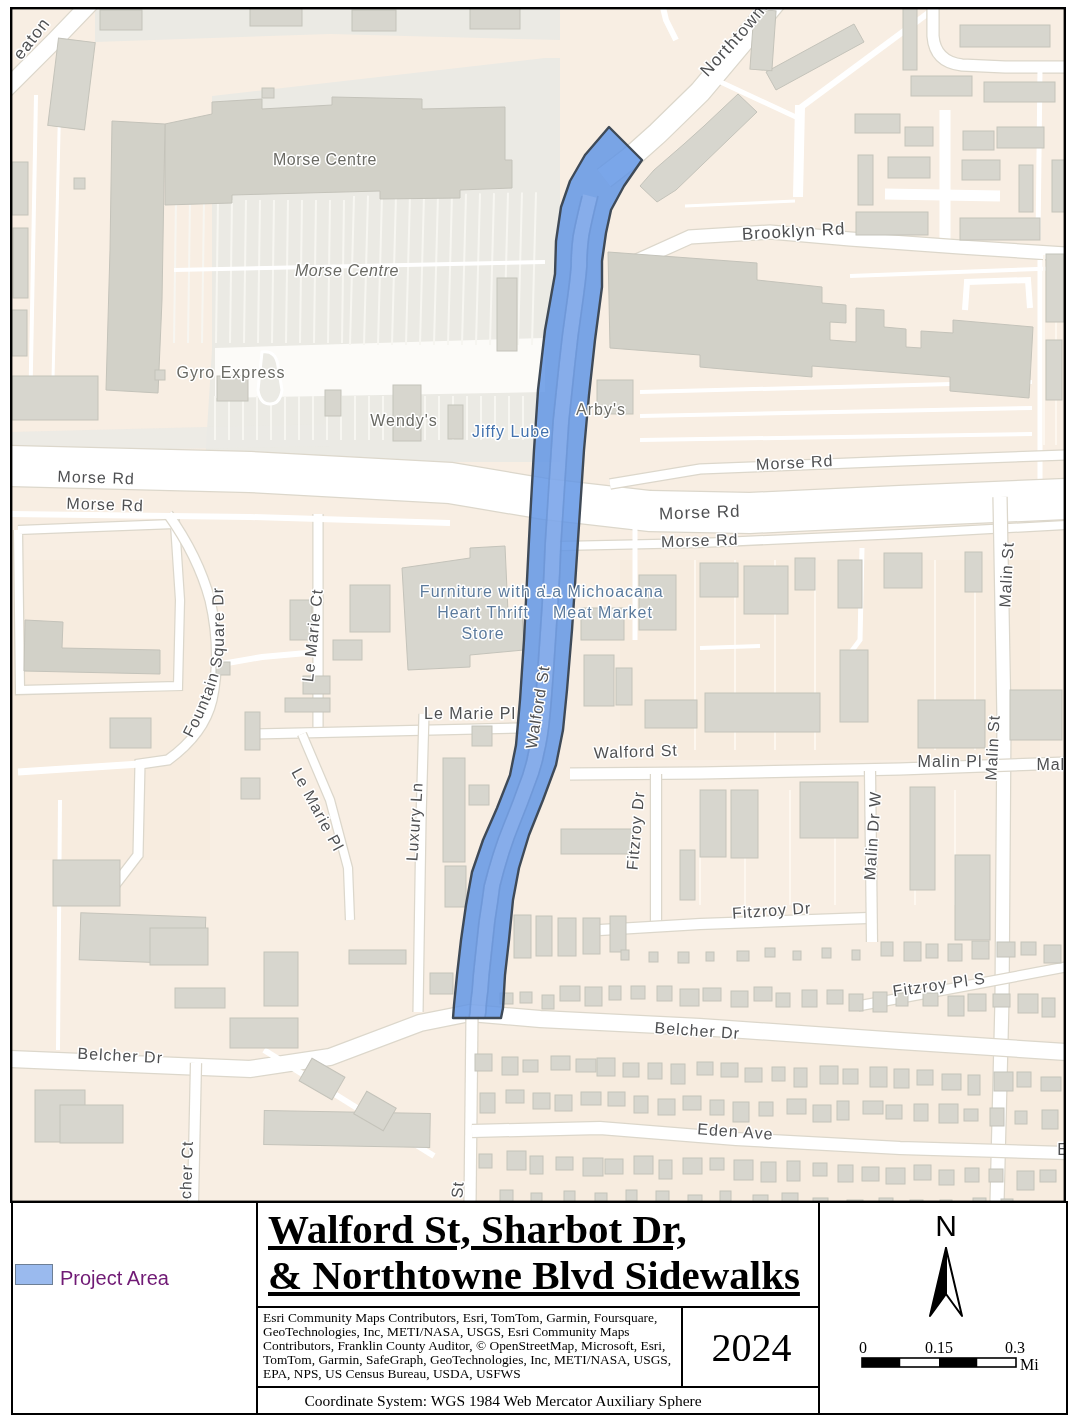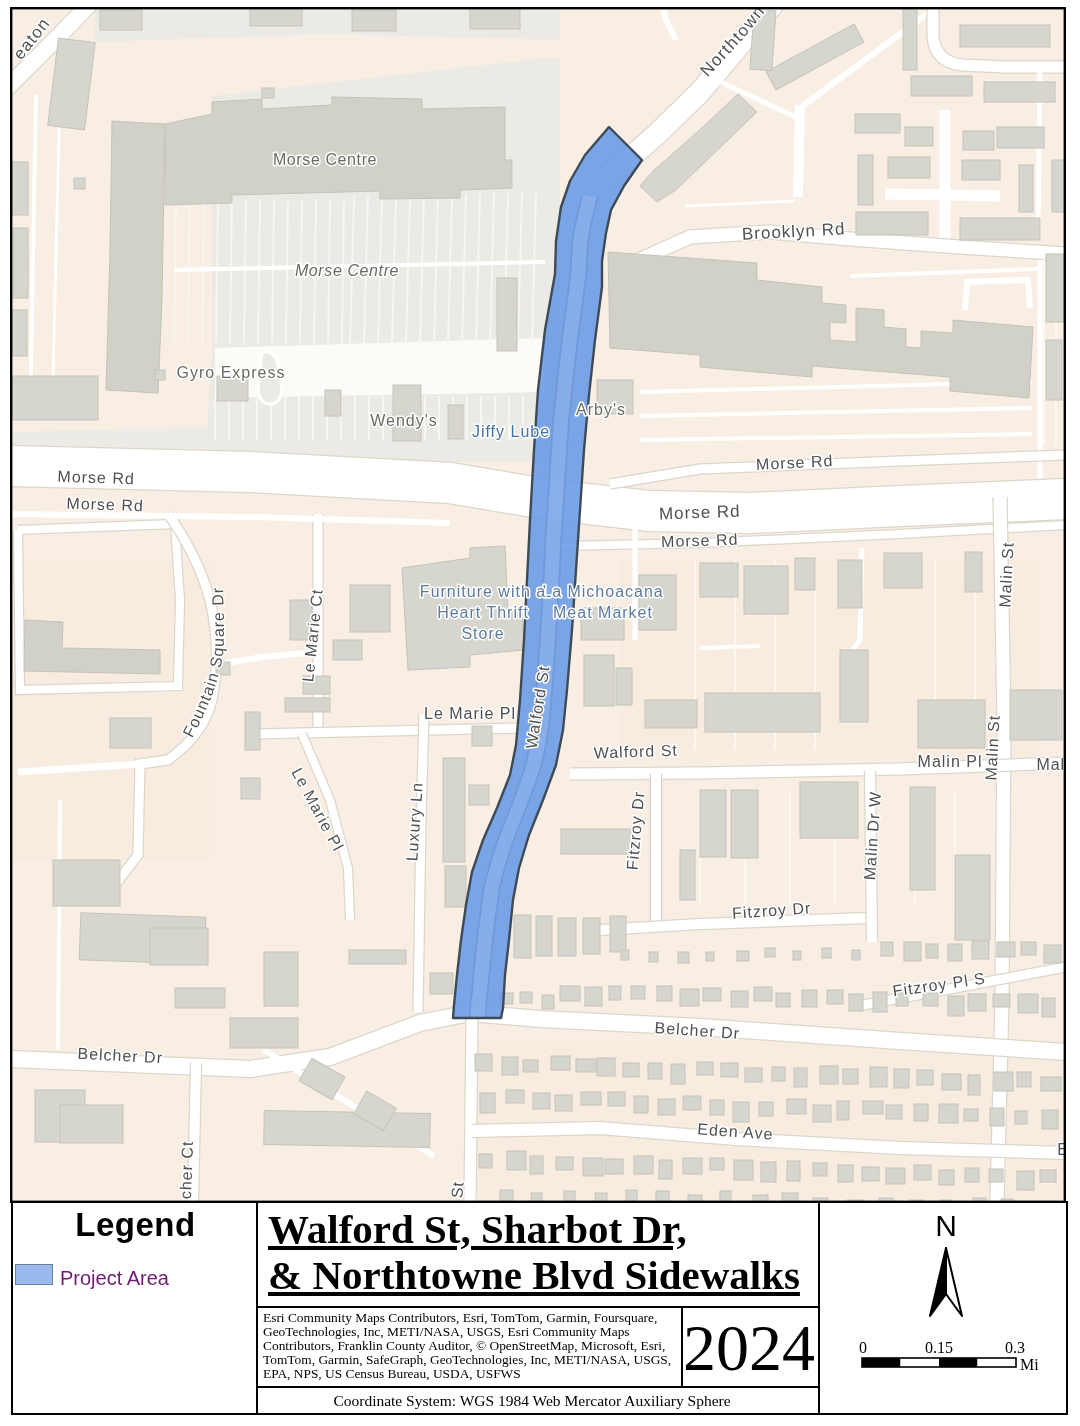--- a/index.html
+++ b/index.html
@@ -535,41 +535,40 @@
 <text x="483" y="597" font-size="16" fill="#5c7b9d" letter-spacing="1.0" text-anchor="middle" font-weight="normal" paint-order="stroke" stroke="#ffffff" stroke-width="3" stroke-linejoin="round">Furniture with a</text>
 <text x="483" y="618" font-size="16" fill="#5c7b9d" letter-spacing="1.0" text-anchor="middle" font-weight="normal" paint-order="stroke" stroke="#ffffff" stroke-width="3" stroke-linejoin="round">Heart Thrift</text>
 <text x="483" y="639" font-size="16" fill="#5c7b9d" letter-spacing="1.0" text-anchor="middle" font-weight="normal" paint-order="stroke" stroke="#ffffff" stroke-width="3" stroke-linejoin="round">Store</text>
 
 <rect x="11.2" y="8.2" width="1053.6" height="1193.6" fill="none" stroke="#000000" stroke-width="2.4"></rect>
 </svg>
 </div>
 
 <div class="abs" style="left:11px;top:1201px;width:245px;height:210px;background:#fff;border:2px solid #000;"></div>
 
-<div class="abs" style="left:13px;top:1206px;width:245px;text-align:center;font-size:33px;font-weight:bold;letter-spacing:0.5px;">Legend</div>
 
 <div class="abs" style="left:15px;top:1264px;width:36px;height:19px;background:#9abaee;border:1px solid #6d7f95;"></div>
 
 <div class="abs" style="left:60px;top:1267px;font-size:20px;color:#701a75;">Project Area</div>
 
 <div class="abs" style="left:256px;top:1201px;width:564px;height:210px;background:#fff;border:2px solid #000;"></div>
 
 <div class="abs serif" style="left:268px;top:1206px;width:550px;font-size:41px;font-weight:bold;line-height:46px;text-decoration:underline;">Walford St, Sharbot Dr,<br>&amp; Northtowne Blvd Sidewalks</div>
 
 <div class="abs" style="left:258px;top:1306px;width:562px;height:0;border-top:2px solid #000;"></div>
 
 <div class="abs serif" style="left:263px;top:1311px;width:420px;font-size:13.4px;line-height:14px;color:#000;white-space:nowrap;">Esri Community Maps Contributors, Esri, TomTom, Garmin, Foursquare,<br>GeoTechnologies, Inc, METI/NASA, USGS, Esri Community Maps<br>Contributors, Franklin County Auditor, © OpenStreetMap, Microsoft, Esri,<br>TomTom, Garmin, SafeGraph, GeoTechnologies, Inc, METI/NASA, USGS,<br>EPA, NPS, US Census Bureau, USDA, USFWS</div>
 
 <div class="abs" style="left:681px;top:1306px;width:0;height:82px;border-left:2px solid #000;"></div>
 
-<div class="abs serif" style="left:683px;top:1308px;width:137px;height:80px;font-size:66px;line-height:80px;">2024</div>
+<div class="abs serif" style="left:683px;top:1308px;width:137px;height:80px;font-size:40px;text-align:center;line-height:80px;">2024</div>
 
 <div class="abs" style="left:258px;top:1386px;width:562px;height:0;border-top:2px solid #000;"></div>
 
-<div class="abs serif" style="left:258px;top:1392px;width:490px;text-align:center;font-size:15.5px;margin-left:29px;">Coordinate System: WGS 1984 Web Mercator Auxiliary Sphere</div>
+<div class="abs serif" style="left:258px;top:1392px;width:490px;text-align:center;font-size:15.5px;">Coordinate System: WGS 1984 Web Mercator Auxiliary Sphere</div>
 
 <div class="abs" style="left:818px;top:1201px;width:246px;height:210px;background:#fff;border:2px solid #000;"></div>
 
 <div class="abs" style="left:906px;top:1209px;width:80px;text-align:center;font-size:30px;">N</div>
 
 <svg class="abs" style="left:918px;top:1246px;" width="56" height="74" viewBox="0 0 56 74">
 <path d="M28,2 L28,48 L12,70 Z" fill="#000" stroke="#000" stroke-width="2" stroke-linejoin="round"></path>
 <path d="M28,2 L44,70 L28,48 Z" fill="#fff" stroke="#000" stroke-width="2" stroke-linejoin="round"></path>
 </svg>
 

